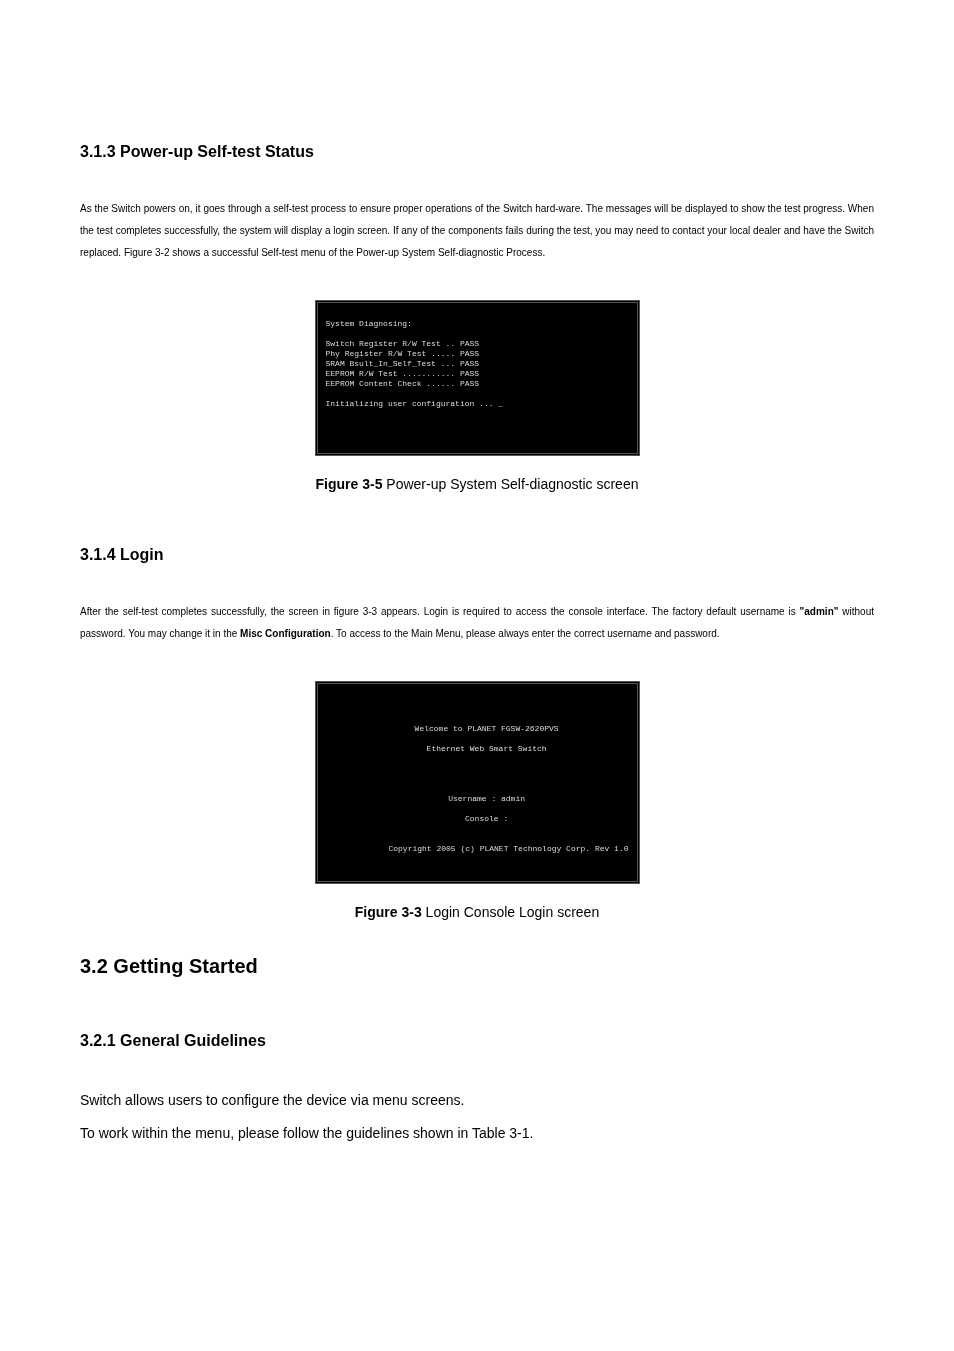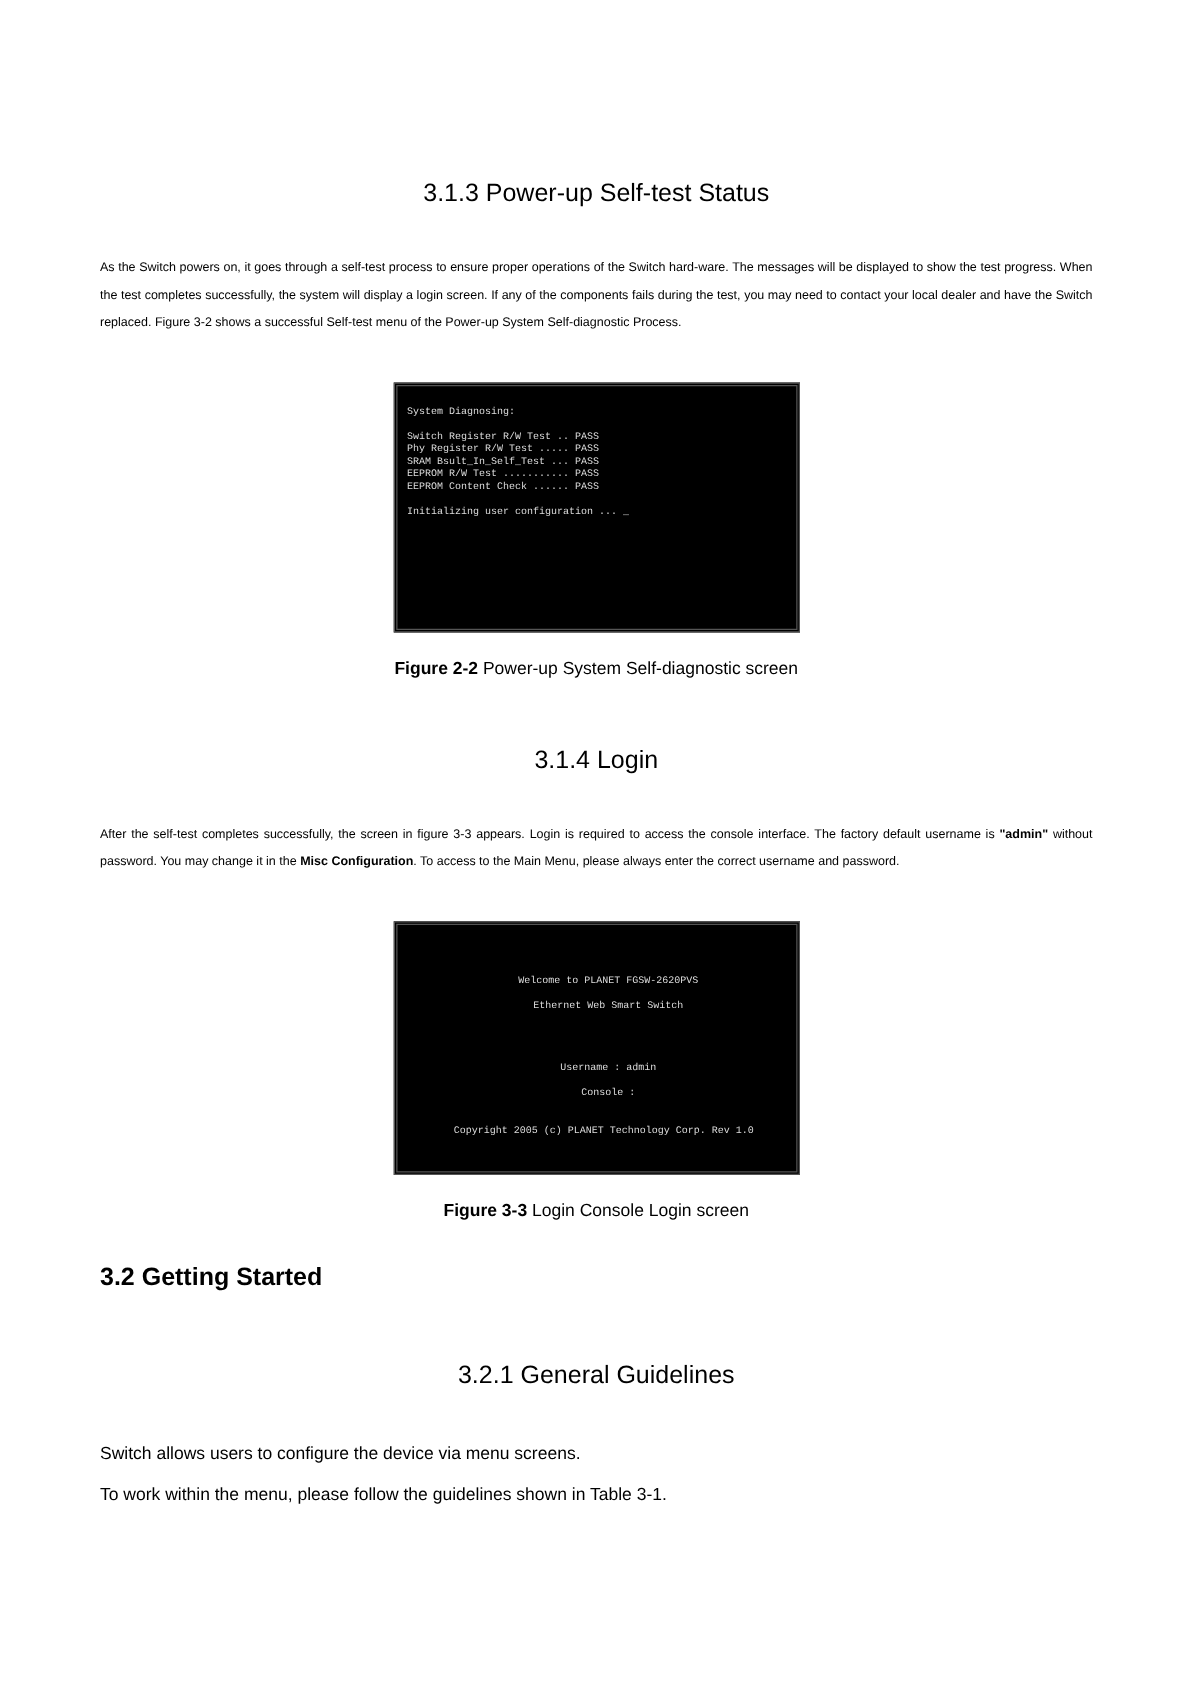--- a/index.html
+++ b/index.html
@@ -12,24 +12,23 @@
     width: 954px;
     box-sizing: border-box;
     line-height: 1.5;
   }
   h2.section-h {
     font-size: 20px;
     font-weight: bold;
     margin: 0 0 28px 0;
   }
   h3.sub-h {
-    font-size: 20px;
-    font-weight: normal;
+    font-size: 16px;
+    font-weight: bold;
     margin: 48px 0 34px 0;
-    text-align: center;
   }
   p.body-p {
     font-size: 10px;
     margin: 0 0 36px 0;
     line-height: 2.2;
   }
   p.body-p.just {
     text-align: justify;
   }
   p.body-p .bold { font-weight: bold; }
@@ -43,32 +42,32 @@
     background: #000;
     color: #dcdcdc;
     font-family: "Courier New", monospace;
     font-size: 8px;
     text-align: left;
     line-height: 1.25;
     box-sizing: border-box;
   }
   .term-a {
     width: 325px;
-    height: 200px;
+    height: 156px;
     padding: 16px 8px 0 8px;
     white-space: pre;
   }
   .term-b {
     width: 325px;
     height: 203px;
     padding: 30px 8px 8px 8px;
     white-space: pre-wrap;
     text-align: center;
   }
-  .term-b .left { display:block; text-align:center; padding-left:12px;}
+  .term-b .left { display:block; text-align:right; padding-left:12px;}
   .caption {
     text-align: center;
     font-size: 14px;
     margin: 18px 0 8px 0;
   }
   .caption .b { font-weight: bold; }
   .tight-p {
     font-size: 14px;
     margin: 0 0 6px 0;
     line-height: 1.9;
@@ -86,21 +85,21 @@
 
 Switch Register R/W Test .. PASS
 Phy Register R/W Test ..... PASS
 SRAM Bsult_In_Self_Test ... PASS
 EEPROM R/W Test ........... PASS
 EEPROM Content Check ...... PASS
 
 Initializing user configuration ... _</div>
 </div>
 <div class="caption">
-  <span class="b">Figure 2-2</span><span> Power-up System Self-diagnostic screen</span>
+  <span class="b">Figure 3-5</span><span> Power-up System Self-diagnostic screen</span>
 </div>
 
 <h3 class="sub-h">3.1.4 Login</h3>
 
 <p class="body-p just">
   <span>After the self-test completes successfully, the screen in figure 3-3 appears. Login is required to access the console interface. The factory default username is </span><span class="bold">"admin"</span><span> without password. You may change it in the </span><span class="bold">Misc Configuration</span><span>. To access to the Main Menu, please always enter the correct username and password.</span>
 </p>
 
 <div class="figure-wrap">
   <div class="term-outer term-b">

